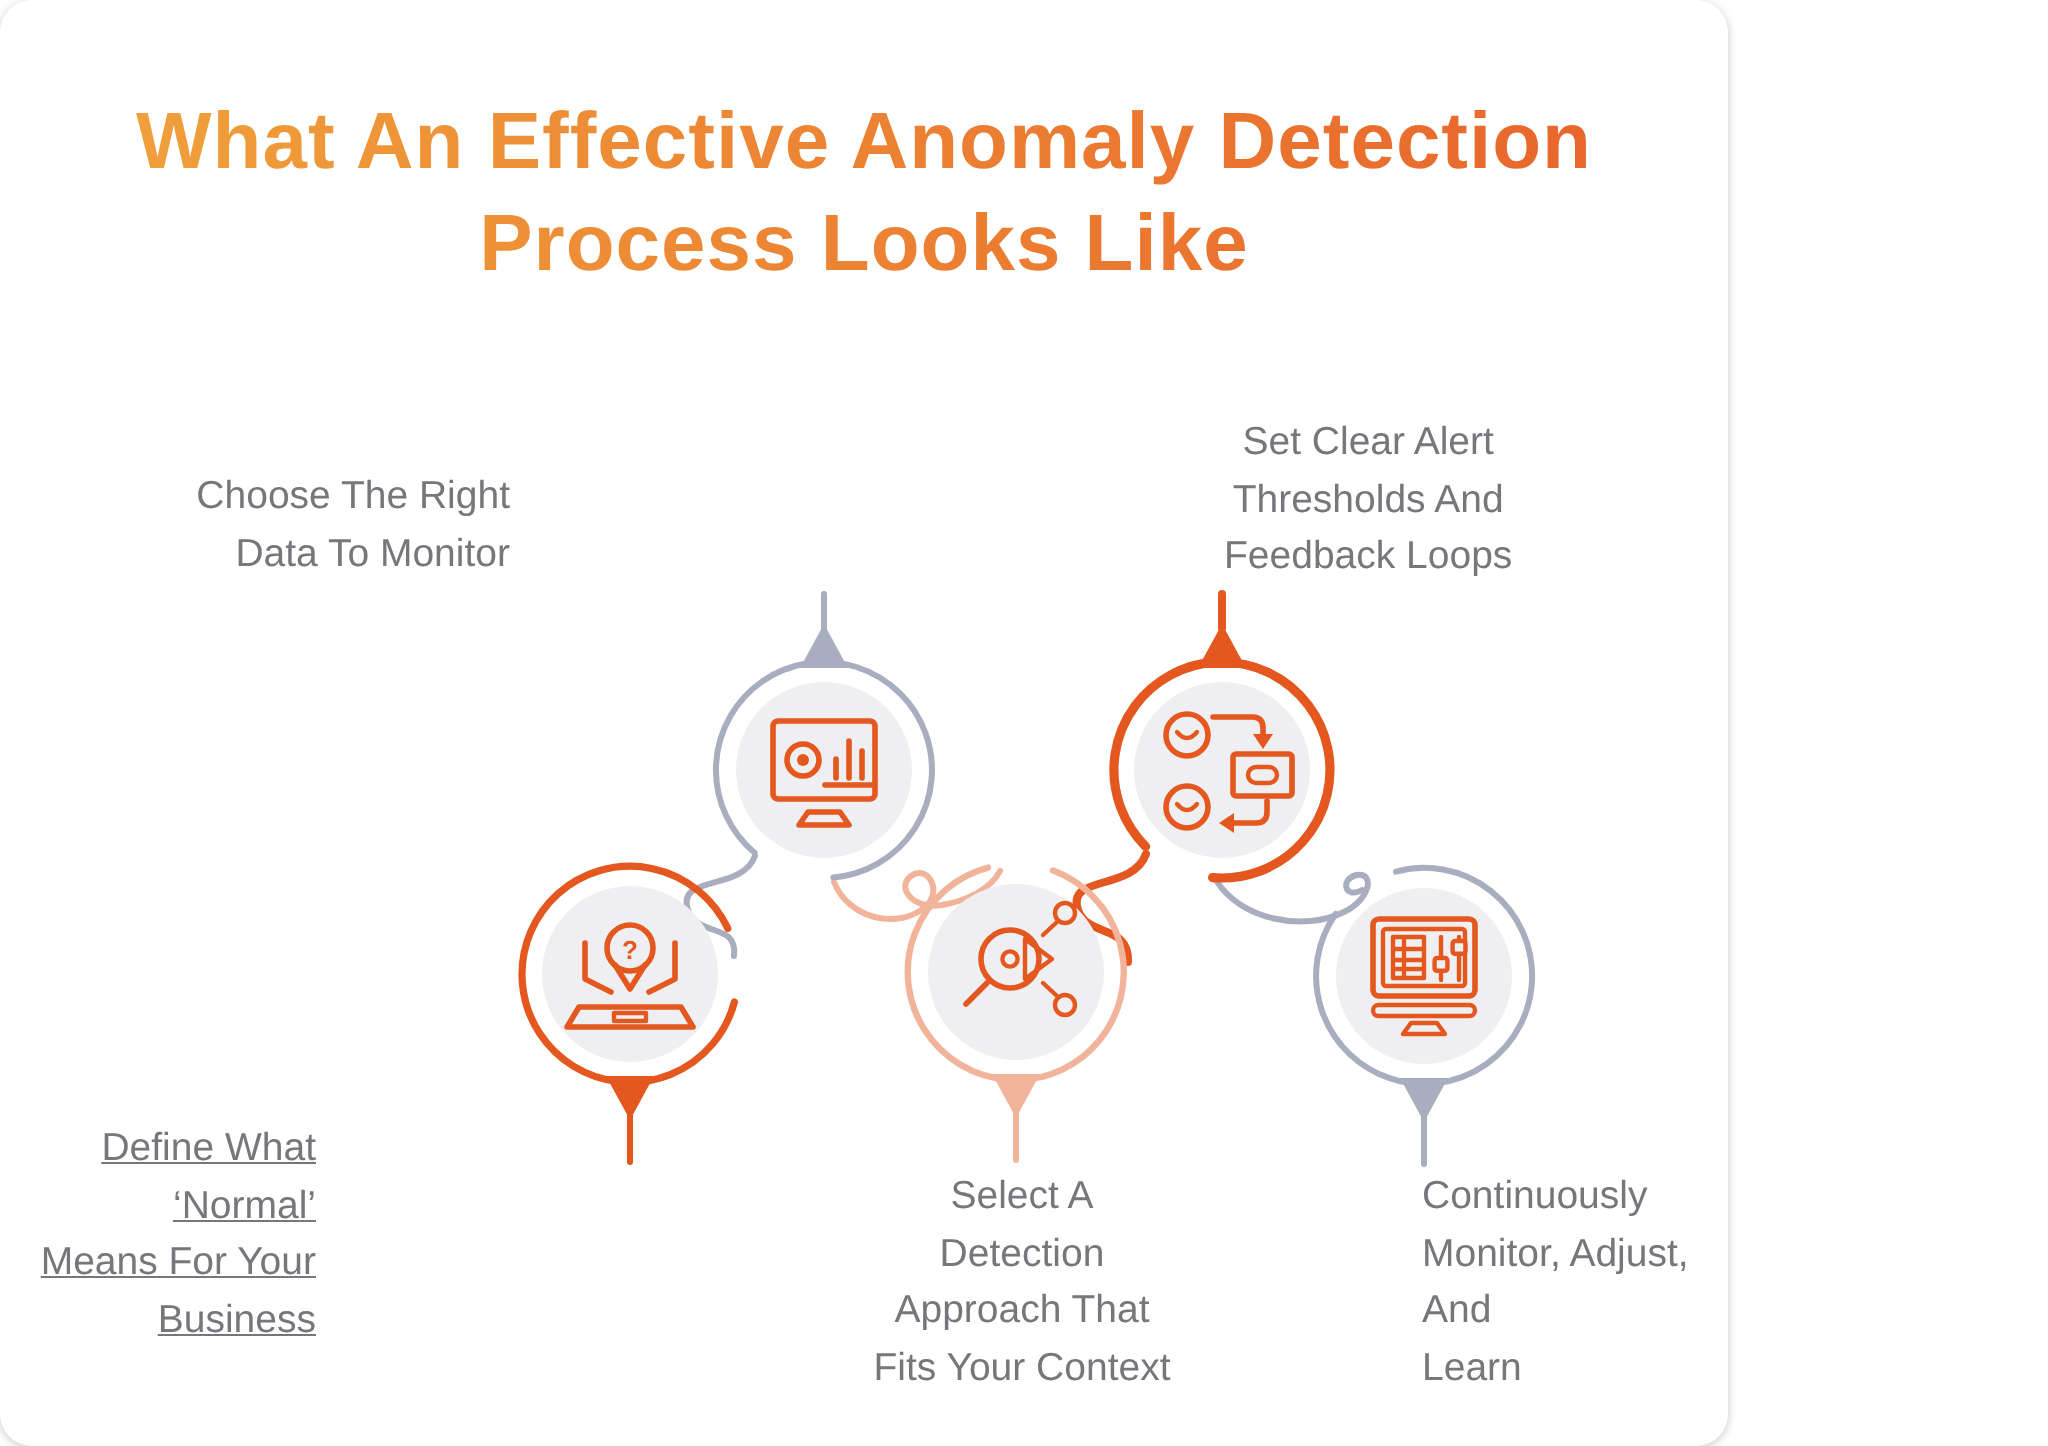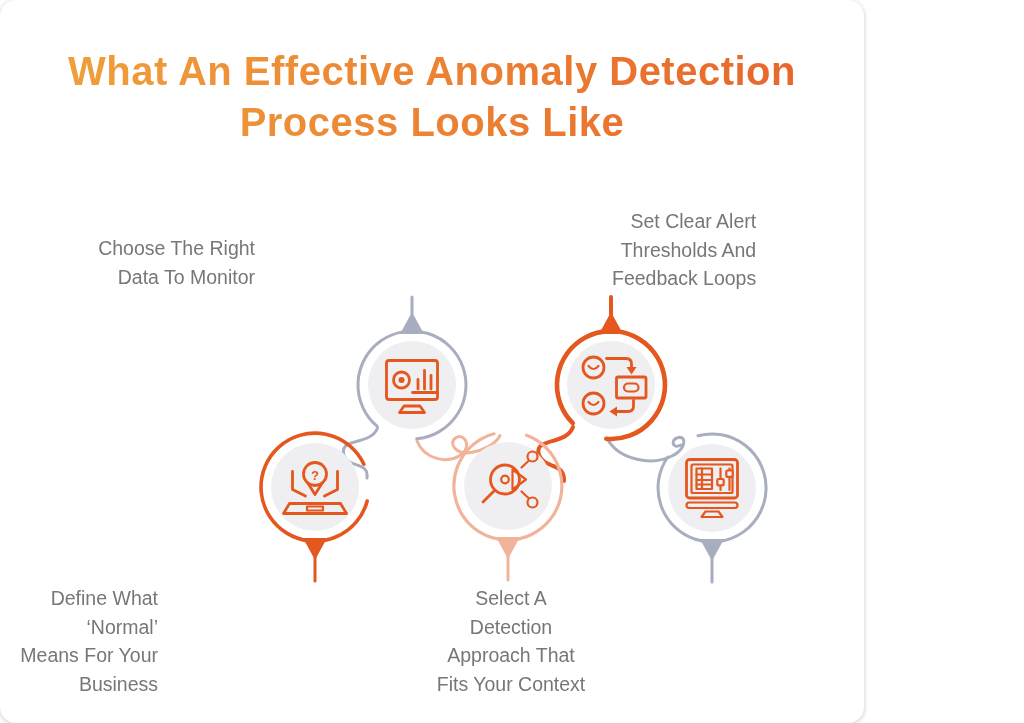--- a/index.html
+++ b/index.html
@@ -29,24 +29,24 @@
     .title{
       background:linear-gradient(90deg,var(--title-grad-start) 0%,var(--title-grad-end) 100%);
       -webkit-background-clip:text;background-clip:text;
       color:transparent;-webkit-text-fill-color:transparent;
     }
   }
   .label{
     position:absolute;color:var(--label-gray);
     font-size:19.5px;line-height:28.5px;white-space:pre-line;
   }
-  .label.l1{top:584px;right:706px;text-align:right;}
+  .label.l1{top:560px;right:706px;text-align:right;text-decoration:underline;}
   .label.l2{top:234px;right:609px;text-align:right;}
   .label.l3{top:584px;left:511px;transform:translateX(-50%);text-align:center;}
-  .label.l4{top:207px;left:612px;text-align:right;}
+  .label.l4{top:207px;left:612px;text-align:center;}
   .label.l5{top:584px;left:711px;text-align:left;}
   svg.diagram{position:absolute;top:0;left:0;}
   .node-fill{fill:var(--circle-fill);}
   .ring,.stem,.conn{fill:none;stroke-linecap:round;stroke-linejoin:round;}
   .ring.orange,.stem.orange,.conn.orange{stroke:var(--orange);}
   .ring.gray,.stem.gray,.conn.gray{stroke:var(--gray);}
   .ring.peach,.stem.peach,.conn.peach{stroke:var(--light-orange);}
   .tail.orange{fill:var(--orange);}
   .tail.gray{fill:var(--gray);}
   .tail.peach{fill:var(--light-orange);}
@@ -76,20 +76,23 @@
 Business</div>
   <div class="label l3">Select A
 Detection
 Approach That
 Fits Your Context</div>
   <div class="label l2">Choose The Right
 Data To Monitor</div>
   <div class="label l4">Set Clear Alert
 Thresholds And
 Feedback Loops</div>
+  <div class="label l5">Continuously
+Monitor, Adjust, And
+Learn</div>
 
   <svg class="diagram" width="1024" height="723" viewBox="0 0 1024 723">
 
     <path class="conn gray" stroke-width="3" d="M 377.5 428 C 371 446, 338 437, 344 455 C 349 469, 369 461, 367 478"></path>
     <path class="conn peach" stroke-width="3" d="M 417 441 C 424 459, 448 465, 462 454 C 472 446, 464 432, 455.5 438 C 448 443.5, 456 455, 471 452.5 C 483 450.5, 495.5 444.5, 500 435.5"></path>
     <path class="conn orange" stroke-width="4" d="M 573 427 C 566 446, 533 437, 539 455 C 544 469, 565 462, 564 481"></path>
     <path class="conn gray" stroke-width="3" d="M 608 440 C 620 460, 652 466, 672 456 C 686 449, 687 436, 678.5 437.5 C 670 439, 672 450, 681 445"></path>
 
     <g>
       <path class="ring orange" stroke-width="3.6" d="M 367.2 501 A 54 54 0 1 1 363.9 464.2"></path>

